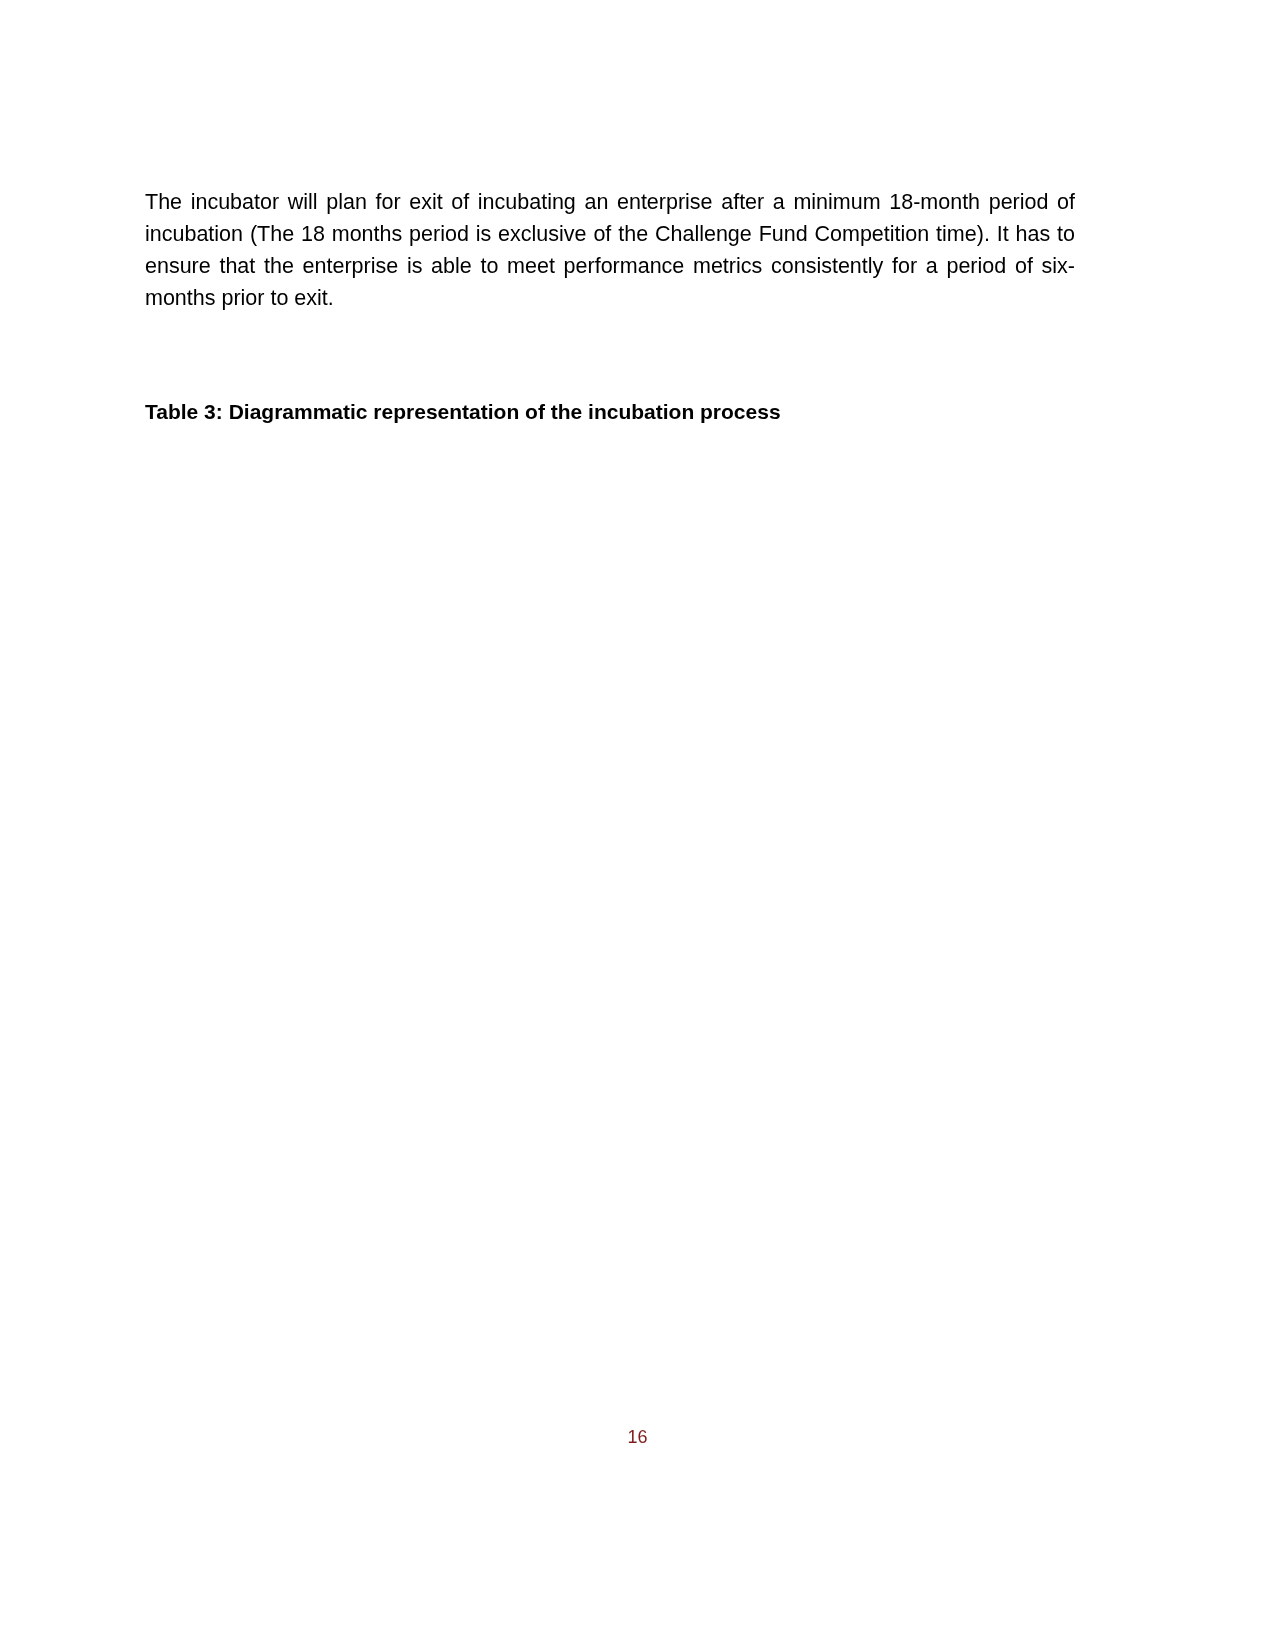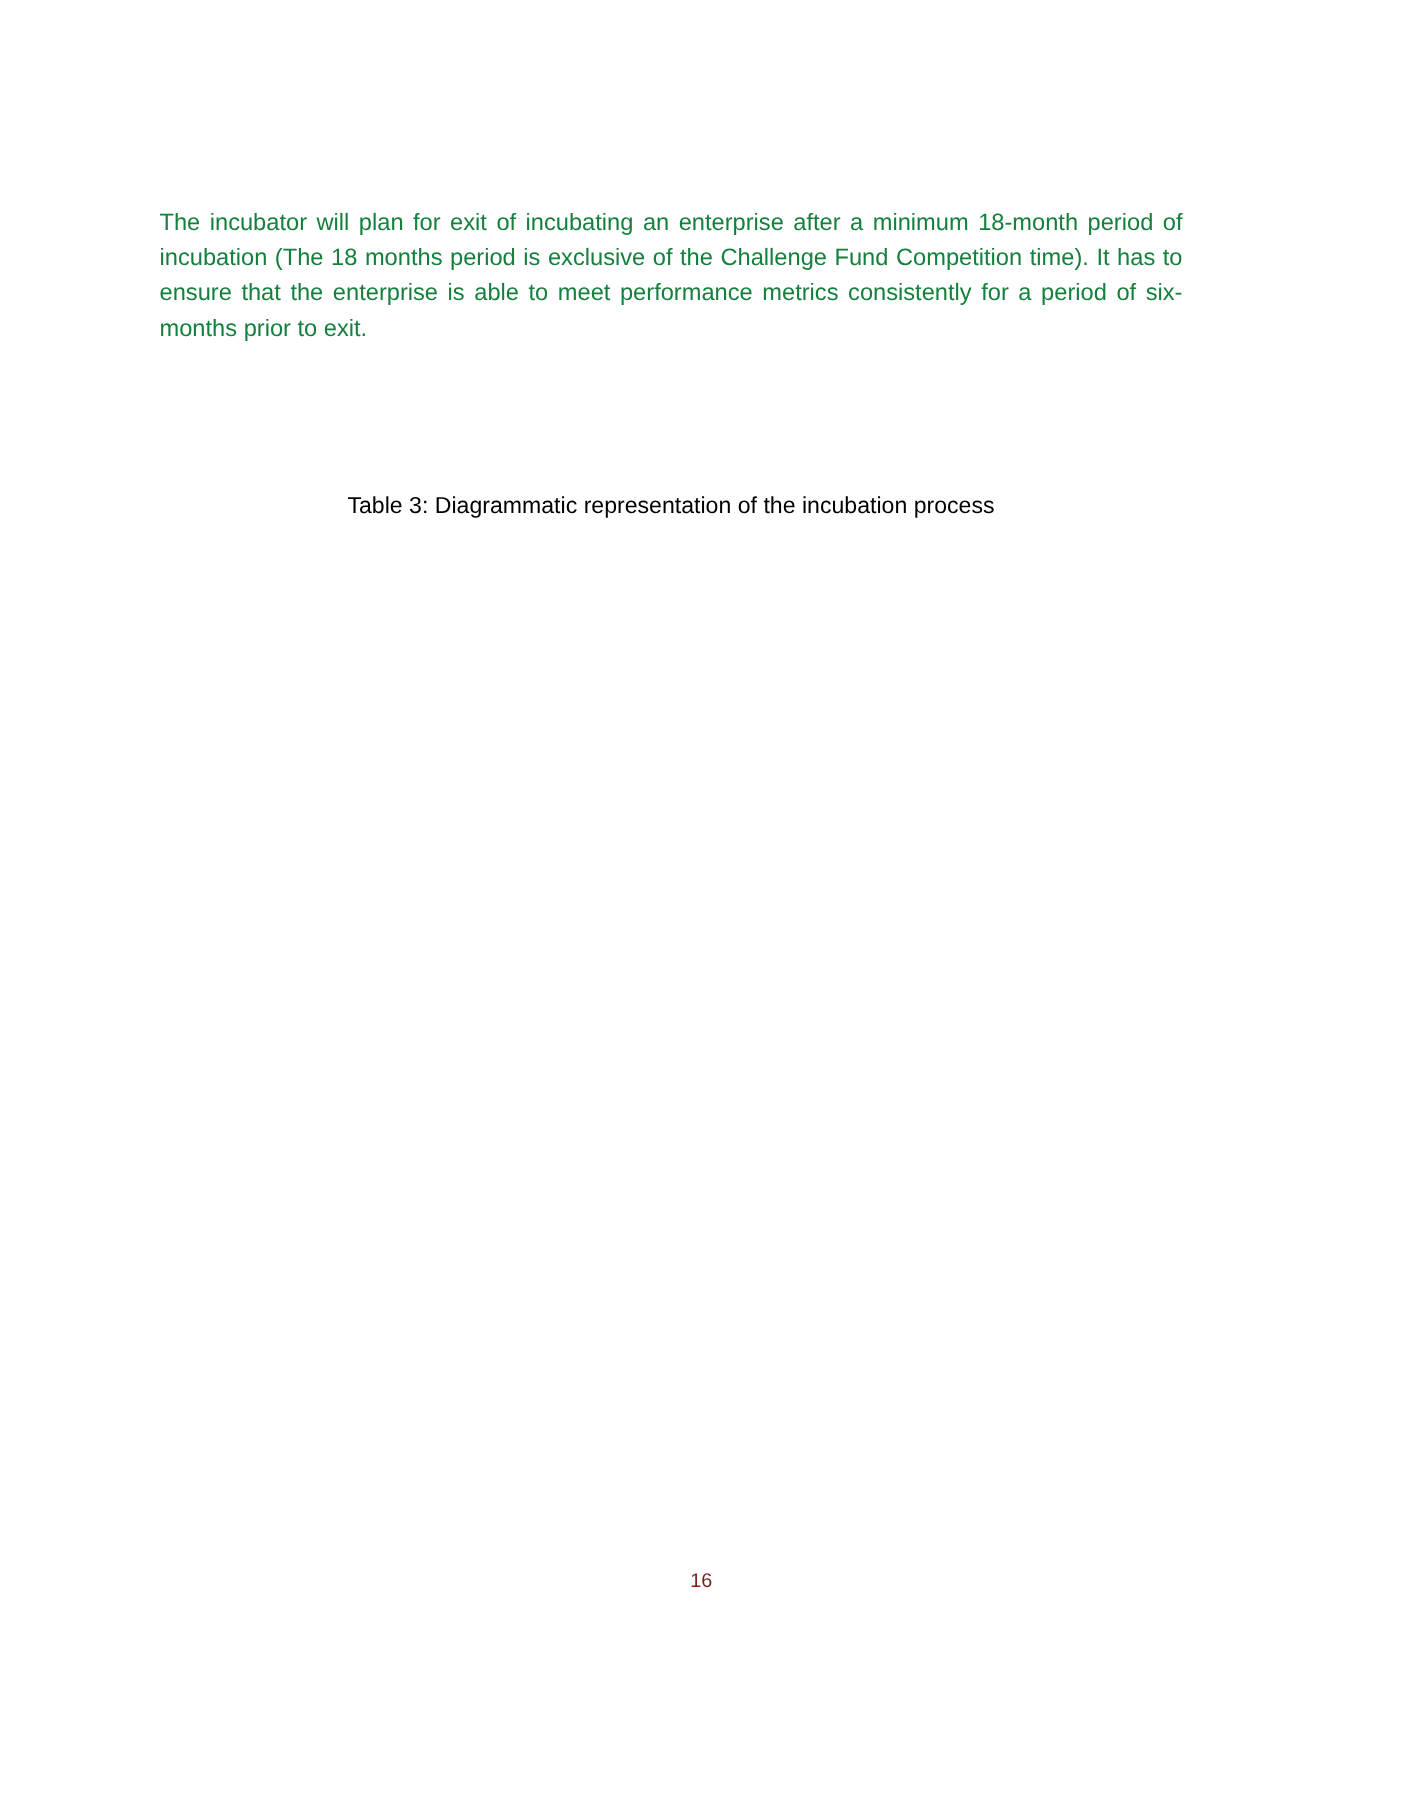--- a/index.html
+++ b/index.html
@@ -25,33 +25,31 @@
     left: 145px;
     top: 186px;
     width: 930px;
   }
   .body-paragraph {
     font-size: 21.5px;
     line-height: 32px;
     text-align: justify;
     text-justify: inter-word;
     margin: 0;
-    color: #15803d;
+    color: #000000;
   }
   .table-caption {
     position: absolute;
     left: 145px;
     top: 397px;
     width: 930px;
-    text-align: center;
     font-size: 21px;
-    font-weight: normal;
+    font-weight: bold;
     line-height: 30px;
     color: #000000;
-    margin-top: 48px;
   }
   .page-number {
     position: absolute;
     left: 0;
     right: 0;
     top: 1427px;
     text-align: center;
     font-size: 18px;
     color: #7f1d1d;
   }

